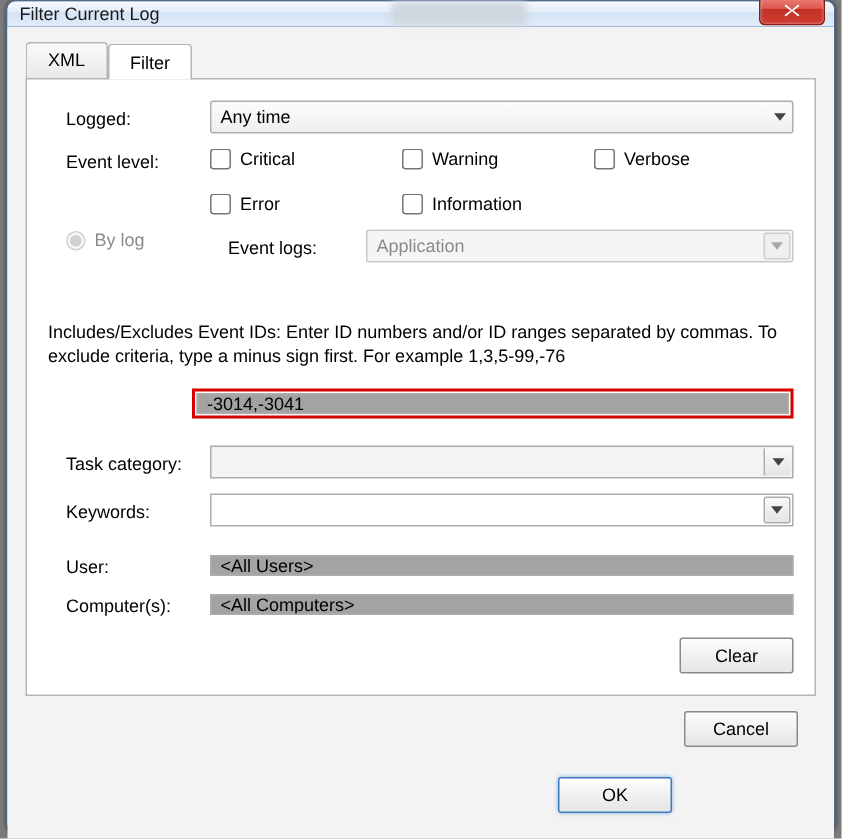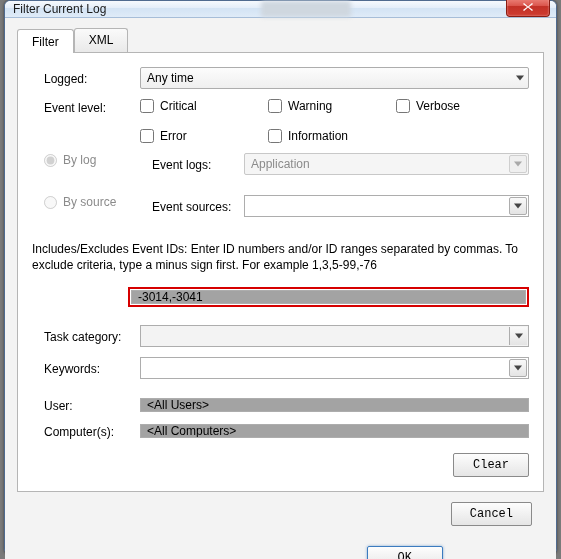--- a/index.html
+++ b/index.html
@@ -184,21 +184,21 @@
     border: 2px solid #d60000;
     padding: 1px;
   }
 
   .btn {
     height: 24px;
     padding: 0 18px;
     border: 1px solid #8a8a8a;
     background: linear-gradient(to bottom,#fdfdfd,#e5e5e5);
     border-radius: 2px;
-    font-family:Liberation Mono, monospace; font-size:12px;
+    font-family:Liberation Sans, sans-serif; font-size:12px;
     cursor: default;
   }
   .btn.primary {
     border-color:#3c7bbf;
     box-shadow: 0 0 3px rgba(60,123,191,0.6);
     margin-top: 44px;
   }
   .panel-footer { display:flex; justify-content:flex-end; margin-top:auto; }
 
   .dialog-footer {
@@ -219,22 +219,22 @@
     <div class="spacer"></div>
     <div class="close-btn">
       <svg viewBox="0 0 12 10">
         <path d="M2 1 L6 4.5 L10 1 L11 2 L7 5 L11 8 L10 9 L6 5.5 L2 9 L1 8 L5 5 L1 2 Z" fill="#fff"></path>
       </svg>
     </div>
   </div>
 
   <div class="client">
     <div class="tabstrip">
+      <div class="tab">XML</div>
       <div class="tab active">Filter</div>
-      <div class="tab">XML</div>
     </div>
     <div class="tabpanel">
 
       <div class="row">
         <div class="lbl">Logged:</div>
         <div class="field">
           <div class="dropdown">
             <span>Any time</span>
             <span class="arrow"></span>
           </div>
@@ -283,39 +283,20 @@
             <div class="field">
               <div class="dropdown disabled btn-ish">
                 <span>Application</span>
                 <span class="arrow-btn"></span>
               </div>
             </div>
           </div>
         </div>
       </div>
 
-      <div class="row top" style="margin-bottom:6px">
-        <div class="lbl" style="padding-top:0">
-          <label class="radio">
-            <input type="radio" disabled="" style="">
-            <span>By source</span>
-          </label>
-        </div>
-        <div class="inner">
-          <div class="logs-row" style="margin-bottom:0">
-            <div class="lbl sub">Event sources:</div>
-            <div class="field">
-              <div class="textbox-combo">
-                <span></span>
-                <span class="arrow-btn"></span>
-              </div>
-            </div>
-          </div>
-        </div>
-      </div>
 
       <div class="instr">Includes/Excludes Event IDs: Enter ID numbers and/or ID ranges separated by commas. To exclude criteria, type a minus sign first. For example 1,3,5-99,-76</div>
 
       <div class="highlight-row">
         <div class="highlight-box">
           <input class="textbox" style="border: 1px solid rgb(173, 173, 173);" value="-3014,-3041">
         </div>
       </div>
 
       <div class="row">

